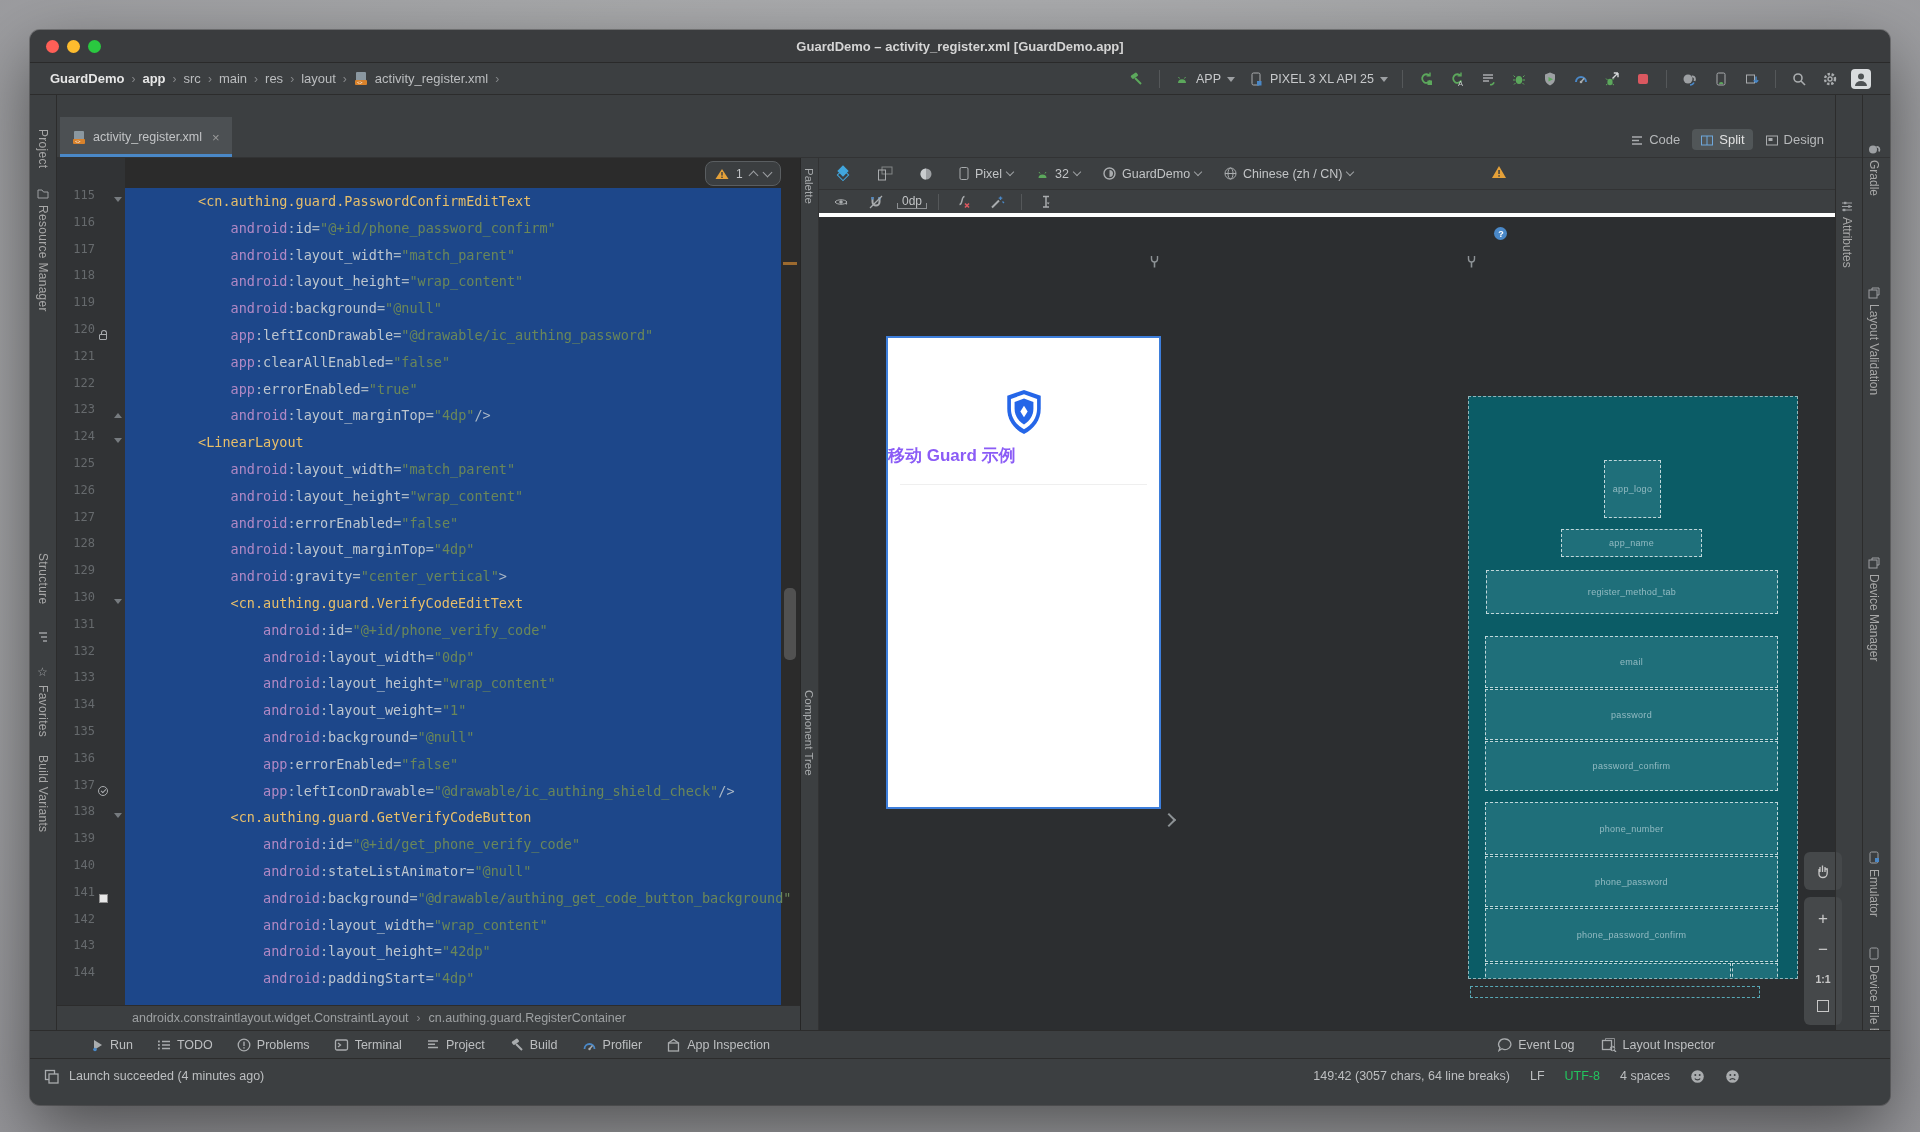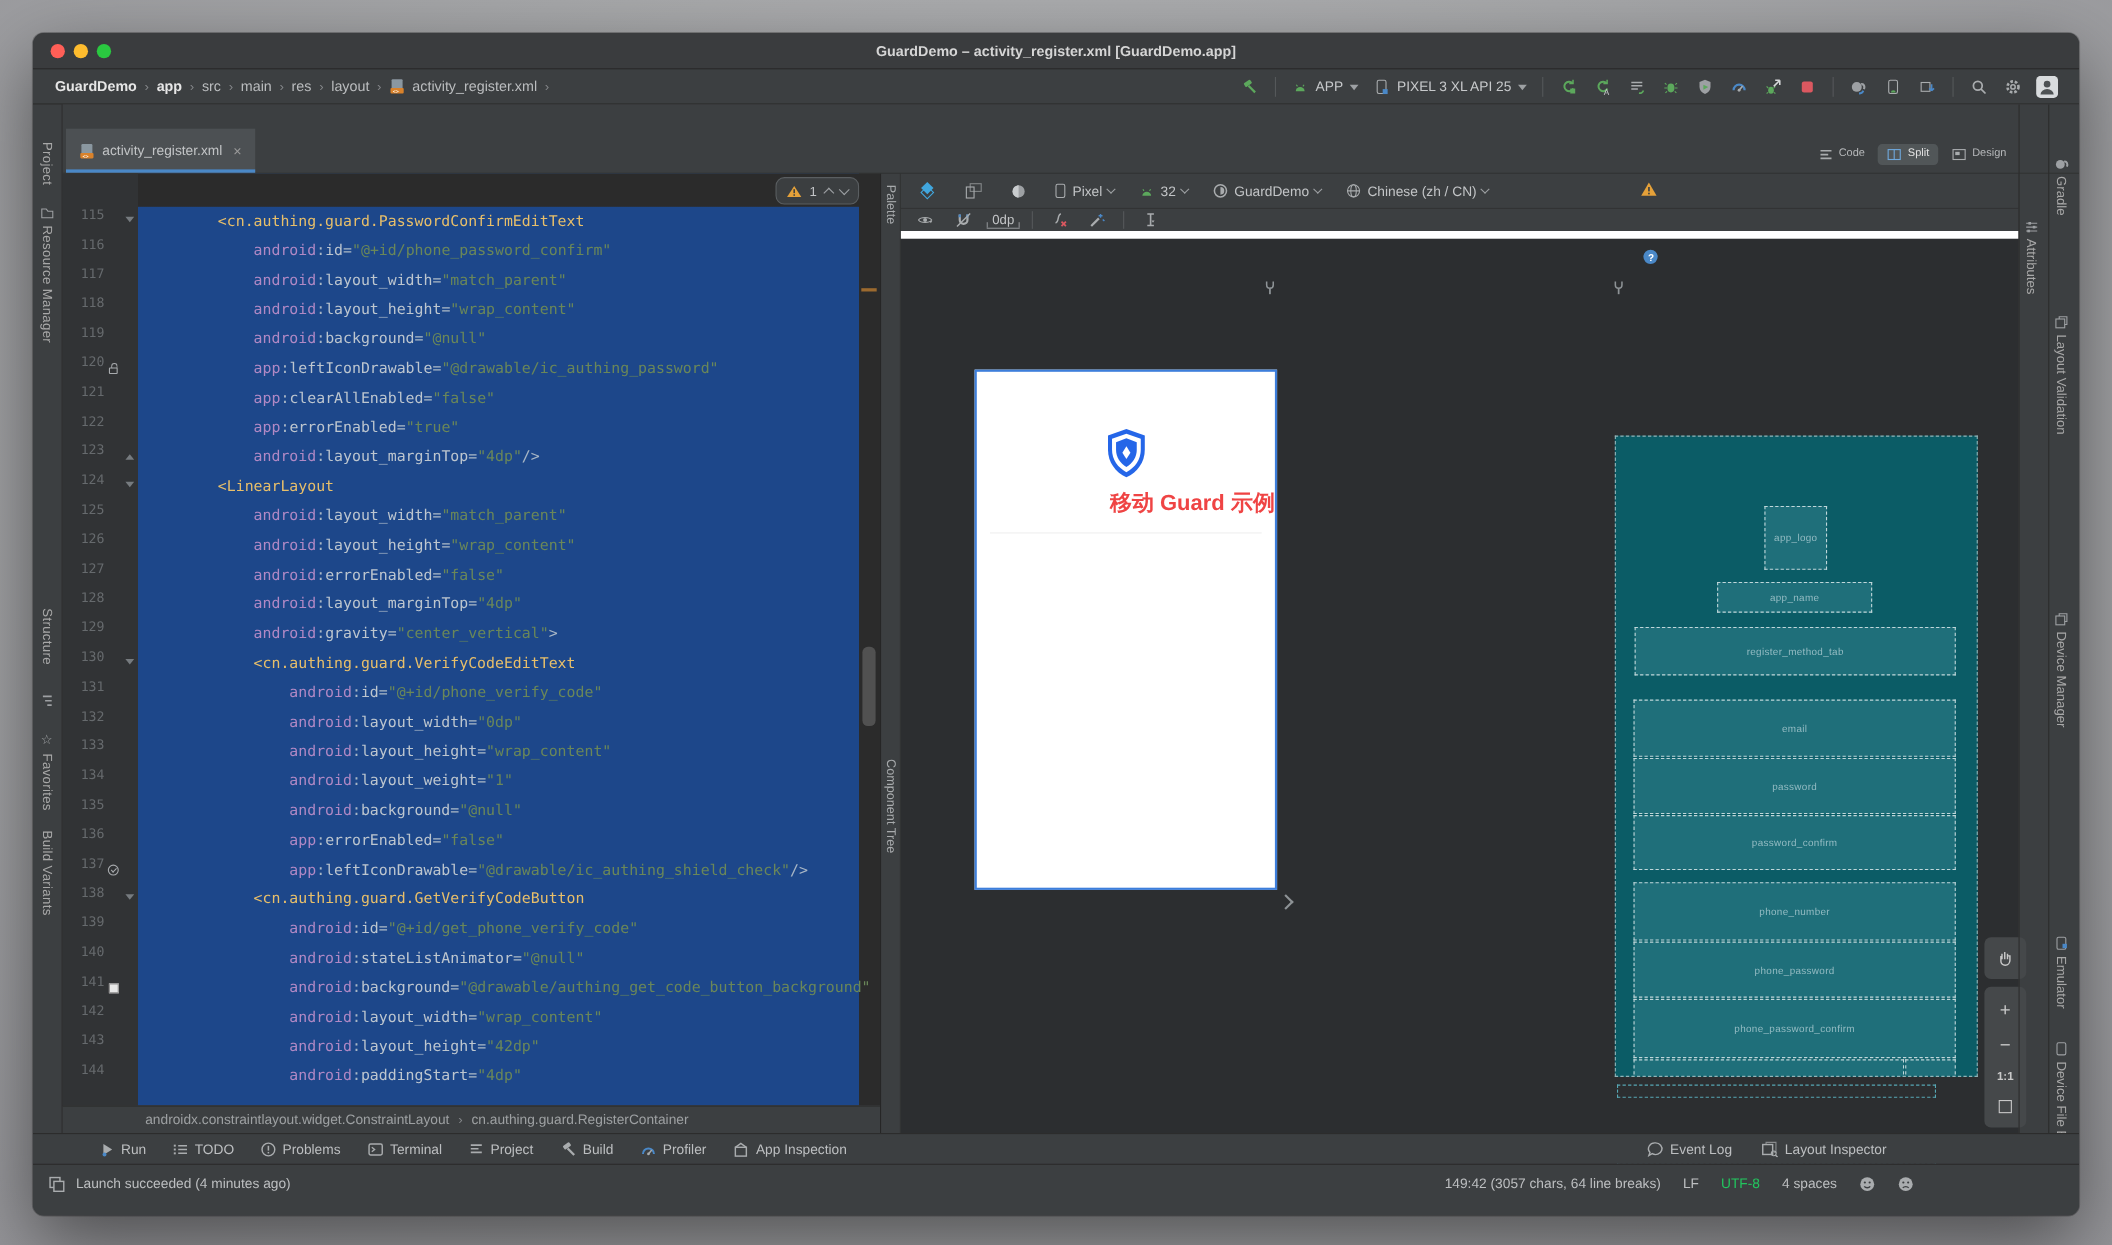--- a/index.html
+++ b/index.html
@@ -23,21 +23,21 @@
   
   #lstrip{position:absolute;left:0;top:65px;width:27px;height:935px;border-right:1px solid #2C2C2C}
   .vlabel{writing-mode:vertical-rl;font-size:12px;color:#A8A8A8;letter-spacing:.3px;position:absolute;left:6px;white-space:nowrap}
   .stripic{position:absolute;left:7px}
   
   #tabbar{position:absolute;left:27px;top:65px;width:1833px;height:63px;background:#3C3F41;border-bottom:1px solid #323334}
   #tab{position:absolute;left:3px;bottom:0;height:40px;background:#4C5053;display:flex;align-items:center;gap:7px;padding:0 12px;font-size:12.5px;color:#C2C4C6}
   #tab::after{content:"";position:absolute;left:0;right:0;bottom:0;height:3px;background:#4A88C7}
   #tab .x{color:#9a9a9a;font-size:13px;margin-left:3px}
   #viewmodes{position:absolute;right:58px;bottom:7px;display:flex;align-items:center;gap:4px}
-  .vm{display:flex;align-items:flex-start;gap:5px;color:#B6B8BA;font-size:10px;padding:3px 8px;border-radius:4px}
+  .vm{display:flex;align-items:flex-end;gap:5px;color:#B6B8BA;font-size:13px;padding:3px 8px;border-radius:4px}
   .vm.active{background:#515658;color:#E2E2E2}
   
   #editor{position:absolute;left:27px;top:128px;width:743px;height:847px;background:linear-gradient(90deg,#313335 0 68px,#1D478A 68px 724px,#2B2B2B 724px)}
   #edit-top{position:absolute;left:0;top:0;width:100%;height:30px;background:linear-gradient(90deg,#313335 0 68px,#2B2B2B 68px)}
   #badge{position:absolute;left:648px;top:3px;height:25px;background:#3B3E40;border:1px solid #5A5E61;border-radius:8px;display:flex;align-items:center;gap:7px;padding:0 9px;font-size:12px;color:#C2C4C6}
   .mchev{width:7px;height:7px;border-right:1.6px solid #9DA0A3;border-bottom:1.6px solid #9DA0A3}
   .mchev.up{transform:rotate(-135deg);margin-top:4px}
   .mchev.down{transform:rotate(45deg);margin-top:-2px}
   #lines{position:absolute;left:0;top:30px;width:100%}
   .cl{display:flex;height:26.8px;line-height:26.8px}
@@ -55,35 +55,35 @@
   .fv{width:0;height:0;border:4px solid transparent;border-top:5px solid #767B7F}
   .fu{width:0;height:0;border:4px solid transparent;border-bottom:5px solid #767B7F;margin-top:-4px}
   #scrollmark{position:absolute;left:726px;top:104px;width:14px;height:3px;background:#9C6A2F}
   #scrollthumb{position:absolute;left:727px;top:430px;width:12px;height:72px;background:rgba(255,255,255,.18);border-radius:5px}
   #ed-crumbs{position:absolute;left:27px;top:975px;width:743px;height:25px;background:#3C3F41;border-top:1px solid #2C2C2C;display:flex;align-items:center;gap:8px;padding-left:75px;font-size:12.5px;color:#9DA0A2}
   
   #design{position:absolute;left:770px;top:128px;width:1035px;height:872px;border-left:1px solid #262626;background:#2C2E30}
   #dside{position:absolute;left:0;top:0;width:18px;height:100%;background:#3C3F41;border-right:1px solid #323334}
   .side-tab{position:absolute;left:2px;writing-mode:vertical-rl;font-size:11.5px;color:#A8ABAD;white-space:nowrap}
   #dtb1{position:absolute;left:18px;top:0;right:0;height:32px;background:#3C3F41;border-bottom:1px solid #323334;display:flex;align-items:center;gap:16px;padding-left:10px}
-  #dtb2{position:absolute;left:18px;top:32px;right:0;height:27px;background:#3C3F41;border-bottom:7px solid #ffffff;display:flex;align-items:center;gap:8px;padding-left:10px}
+  #dtb2{position:absolute;left:18px;top:32px;right:0;height:27px;background:#3C3F41;border-bottom:4px solid #ffffff;display:flex;align-items:center;gap:8px;padding-left:10px}
   .dchip{display:flex;align-items:center;gap:5px;color:#C2C4C6;font-size:12.5px;padding:0 3px}
   .thinchev{width:6px;height:6px;border-right:1.3px solid #9DA0A3;border-bottom:1.3px solid #9DA0A3;transform:rotate(45deg);margin-top:-3px}
   .dsep{width:1px;height:16px;background:#55585A;margin:0 3px}
   .mchip{font-size:12px;color:#C2C4C6;border-bottom:1px solid #8d9093;padding:0 5px;position:relative}
   .mchip::before,.mchip::after{content:"";position:absolute;bottom:0;width:1px;height:5px;background:#8d9093}
   .mchip::before{left:0}.mchip::after{right:0}
   #dwarn{position:absolute;left:672px;top:7px}
   #dhelp{position:absolute;left:674px;top:36px}
   #canvas{position:absolute;left:18px;top:59px;right:0;bottom:0}
   .wrench{position:absolute}
   
   #phone1{position:absolute;left:67px;top:119px;width:275px;height:473px;background:#fff;border:2px solid #3D7EDB}
   #p1logo{position:absolute;left:50%;top:51px;transform:translateX(-50%)}
-  #p1title{position:absolute;left:0;top:106px;width:100%;text-align:right;font-size:20px;font-weight:bold;color:#ef4444}
+  #p1title{position:absolute;left:0;top:106px;width:100%;text-align:left;font-size:17px;font-weight:bold;color:#8b5cf6}
   #p1div{position:absolute;left:12px;right:12px;top:146px;height:1px;background:#EFEFEF}
   #handle{position:absolute;left:345px;top:598px;width:10px;height:10px;border-right:2px solid #8E9396;border-bottom:2px solid #8E9396;transform:rotate(-45deg)}
   
   #bp{position:absolute;left:649px;top:179px;width:330px;height:583px;background:#0B5C66;border:1px dashed rgba(255,255,255,.55);overflow:hidden}
   .bp-box{position:absolute;border:1px dashed rgba(255,255,255,.72);background:rgba(120,200,214,.18);display:flex;align-items:center;justify-content:center;color:rgba(178,208,214,.78);font-size:9px;letter-spacing:.3px}
   .bp-ghost{position:absolute;border:1px dashed rgba(96,190,205,.85)}
   
   #zhand{position:absolute;left:985px;top:635px;width:38px;height:38px;background:#45484A;border-radius:6px;display:flex;align-items:center;justify-content:center}
   #zpanel{position:absolute;left:985px;top:680px;width:38px;height:128px;background:#45484A;border-radius:6px;display:flex;flex-direction:column;align-items:center;justify-content:space-around;padding:6px 0;color:#C8C8C8}
   #zpanel .zi{font-size:17px;line-height:16px}

